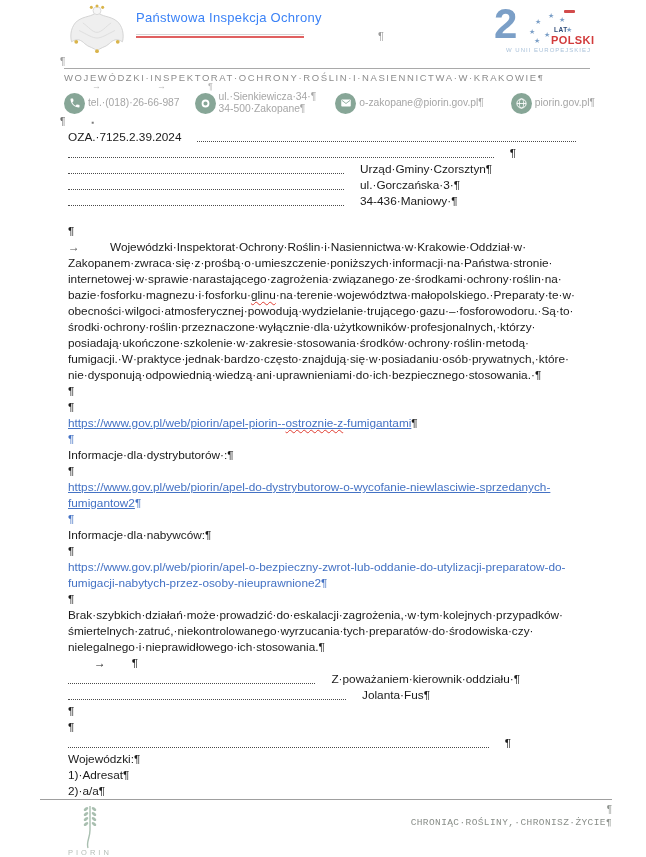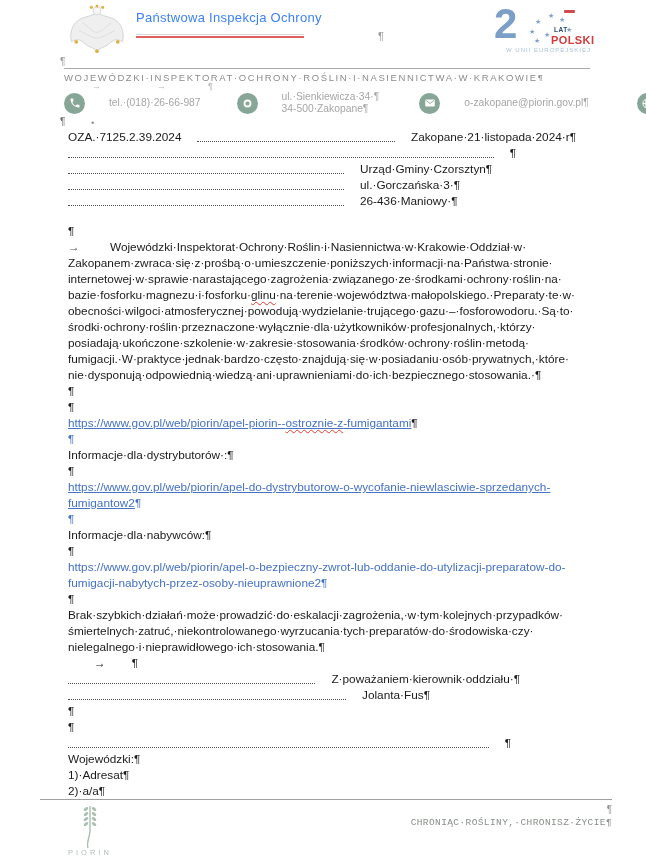--- a/index.html
+++ b/index.html
@@ -25,21 +25,21 @@
 
   .mini-pilcrow-line { padding-left:60px; height:12px; font-size:10px; color:#9b9b9b; line-height:12px; }
 
   .inspectorate { margin:0 56px 0 64px; border-top:1px solid #a9a9a9; padding-top:3px; height:19px;
                   font-size:9.5px; letter-spacing:1.6px; color:#8c8c8c; white-space:nowrap; overflow:hidden; }
 
   .tabs-line { padding-left:92px; height:11px; font-size:9px; color:#b8b8b8; line-height:10px; }
   .tabs-line .t2 { margin-left:56px; } .tabs-line .tp { margin-left:42px; }
 
   
-  .contact { display:flex; align-items:center; gap:24px; padding-left:64px; height:33px; }
+  .contact { display:flex; align-items:center; gap:3px; padding-left:64px; height:33px; }
   .cicon { width:21px; height:21px; border-radius:50%; background:#87a697; display:flex; align-items:center; justify-content:center; flex:0 0 auto; }
   .cicon svg { display:block; }
   .ctext { font-size:10.3px; color:#a6a6a6; line-height:12px; white-space:nowrap; }
   .cgap1 { margin-left:12px; } .cgap2 { margin-left:16px; } .cgap3 { margin-left:24px; }
 
   .marks-line { padding-left:60px; height:14px; font-size:10px; color:#6f6f6f; line-height:13px; }
   .marks-line .anchor { color:#7a7a7a; font-size:8px; margin-left:26px; }
 
   
   .letter { width:508px; margin-left:68px; font-size:11.8px; line-height:16px; color:#1a1a1a; }
@@ -152,39 +152,38 @@
 
   <div class="marks-line">
     <span>¶</span><span class="anchor">▪</span>
   </div>
 
   <div class="letter">
 
     <div class="line leader-row">
       <span>OZA.·​7125.2.39.2024</span>
       <span class="leader"></span>
-      <span>Zakopane·​21·​listopada·​2024·​r¶</span>
     </div>
 
     <div class="line leader-row" style="width:448px">
       <span class="leader"></span>
       <span>¶</span>
     </div>
 
     <div class="line leader-row">
       <span class="leader fixed"></span>
       <span>Urząd·​Gminy·​Czorsztyn¶</span>
     </div>
     <div class="line leader-row">
       <span class="leader fixed"></span>
       <span>ul.·​Gorczańska·​3·​¶</span>
     </div>
     <div class="line leader-row">
       <span class="leader fixed"></span>
-      <span>26-436·​Maniowy·​¶</span>
+      <span>34-436·​Maniowy·​¶</span>
     </div>
 
     <div class="line mt14">¶</div>
 
     <div class="para"><span class="tab-char">→</span><span>Wojewódzki·​Inspektorat·​Ochrony·​Roślin·​i·​Nasiennictwa·​w·​Krakowie·​Oddział·​w·​Zakopanem·​zwraca·​się·​z·​prośbą·​o·​umieszczenie·​poniższych·​informacji·​na·​Państwa·​stronie·​internetowej·​w·​sprawie·​narastającego·​zagrożenia·​związanego·​ze·​środkami·​ochrony·​roślin·​na·​bazie·​fosforku·​magnezu·​i·​fosforku·​</span><span class="sq">glinu</span><span>·​na·​terenie·​województwa·​małopolskiego.·​Preparaty·​te·​w·​obecności·​wilgoci·​atmosferycznej·​powodują·​wydzielanie·​trującego·​gazu·​–·​fosforowodoru.·​Są·​to·​środki·​ochrony·​roślin·​przeznaczone·​wyłącznie·​dla·​użytkowników·​profesjonalnych,·​którzy·​posiadają·​ukończone·​szkolenie·​w·​zakresie·​stosowania·​środków·​ochrony·​roślin·​metodą·​fumigacji.·​W·​praktyce·​jednak·​bardzo·​często·​znajdują·​się·​w·​posiadaniu·​osób·​prywatnych,·​które·​nie·​dysponują·​odpowiednią·​wiedzą·​ani·​uprawnieniami·​do·​ich·​bezpiecznego·​stosowania.·​¶</span></div>
 
     <div class="line">¶</div>
 
 
     <div class="line">¶</div>

